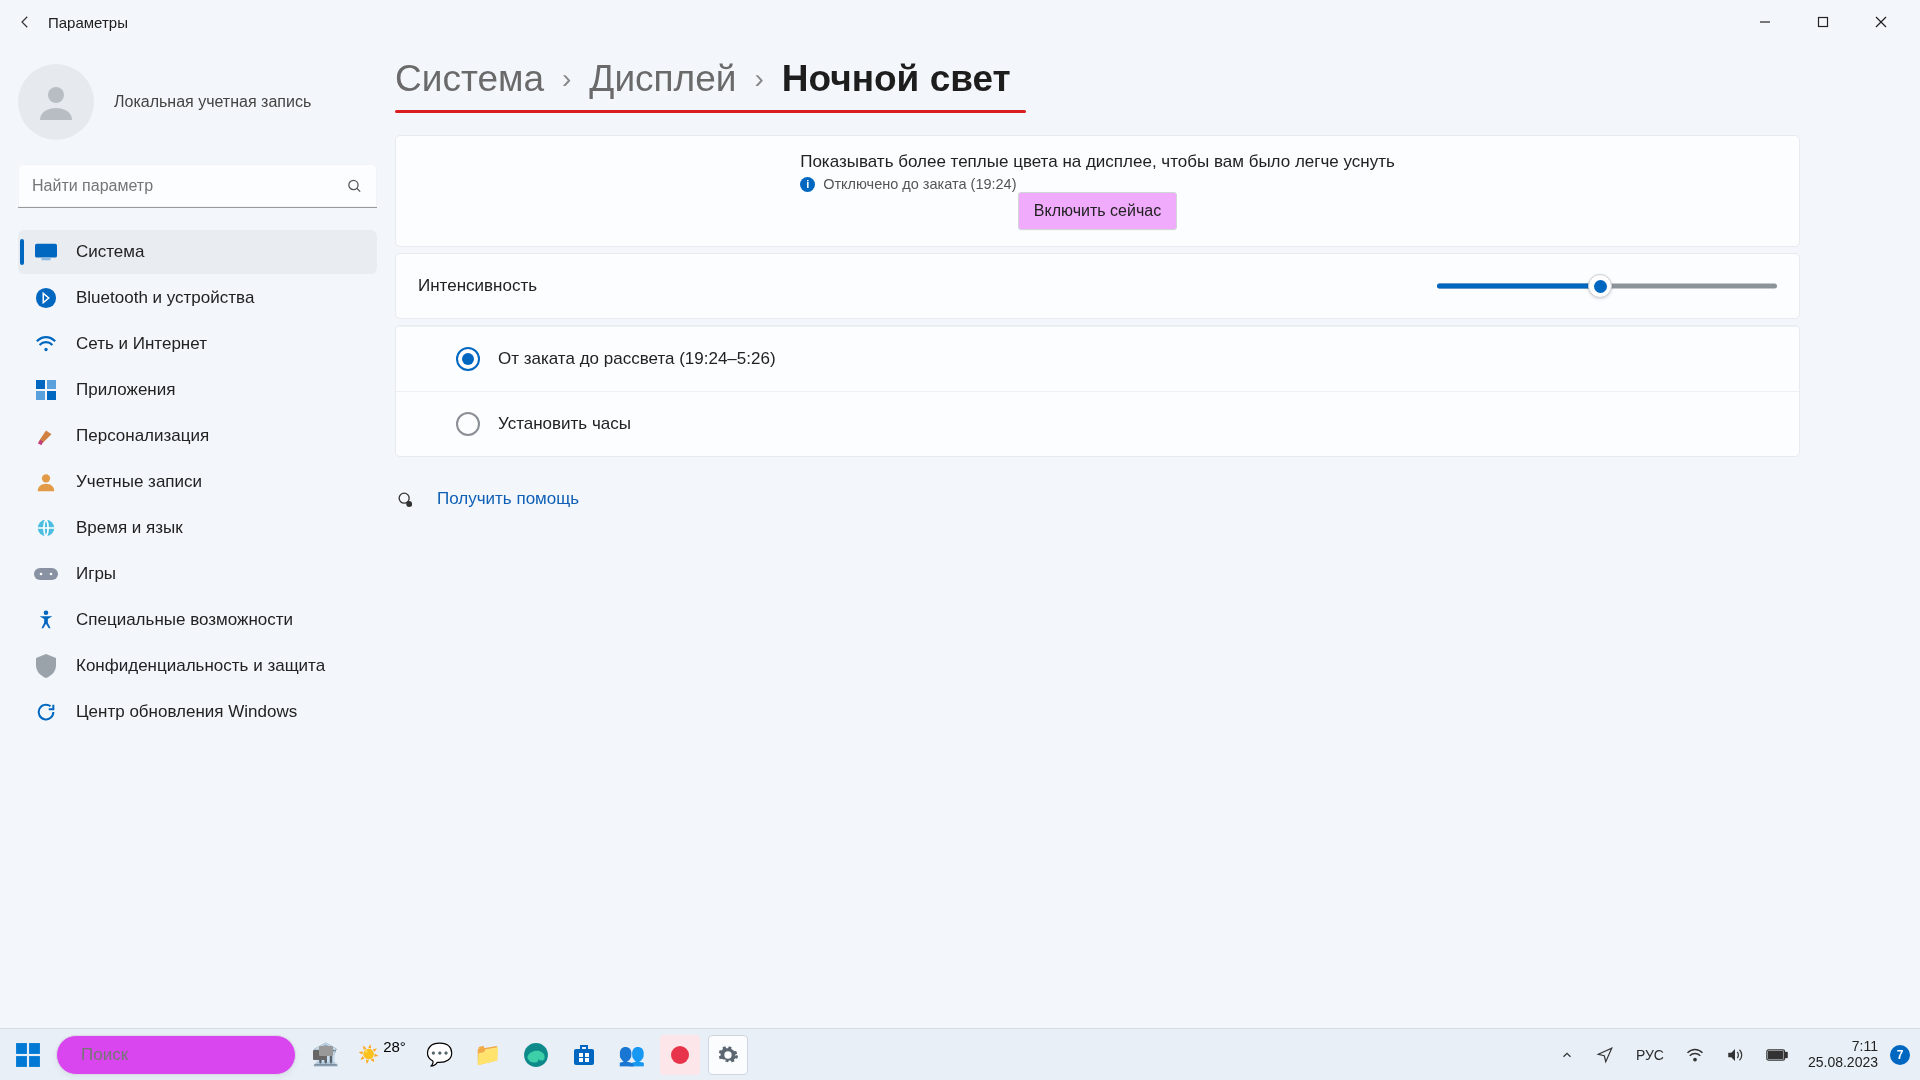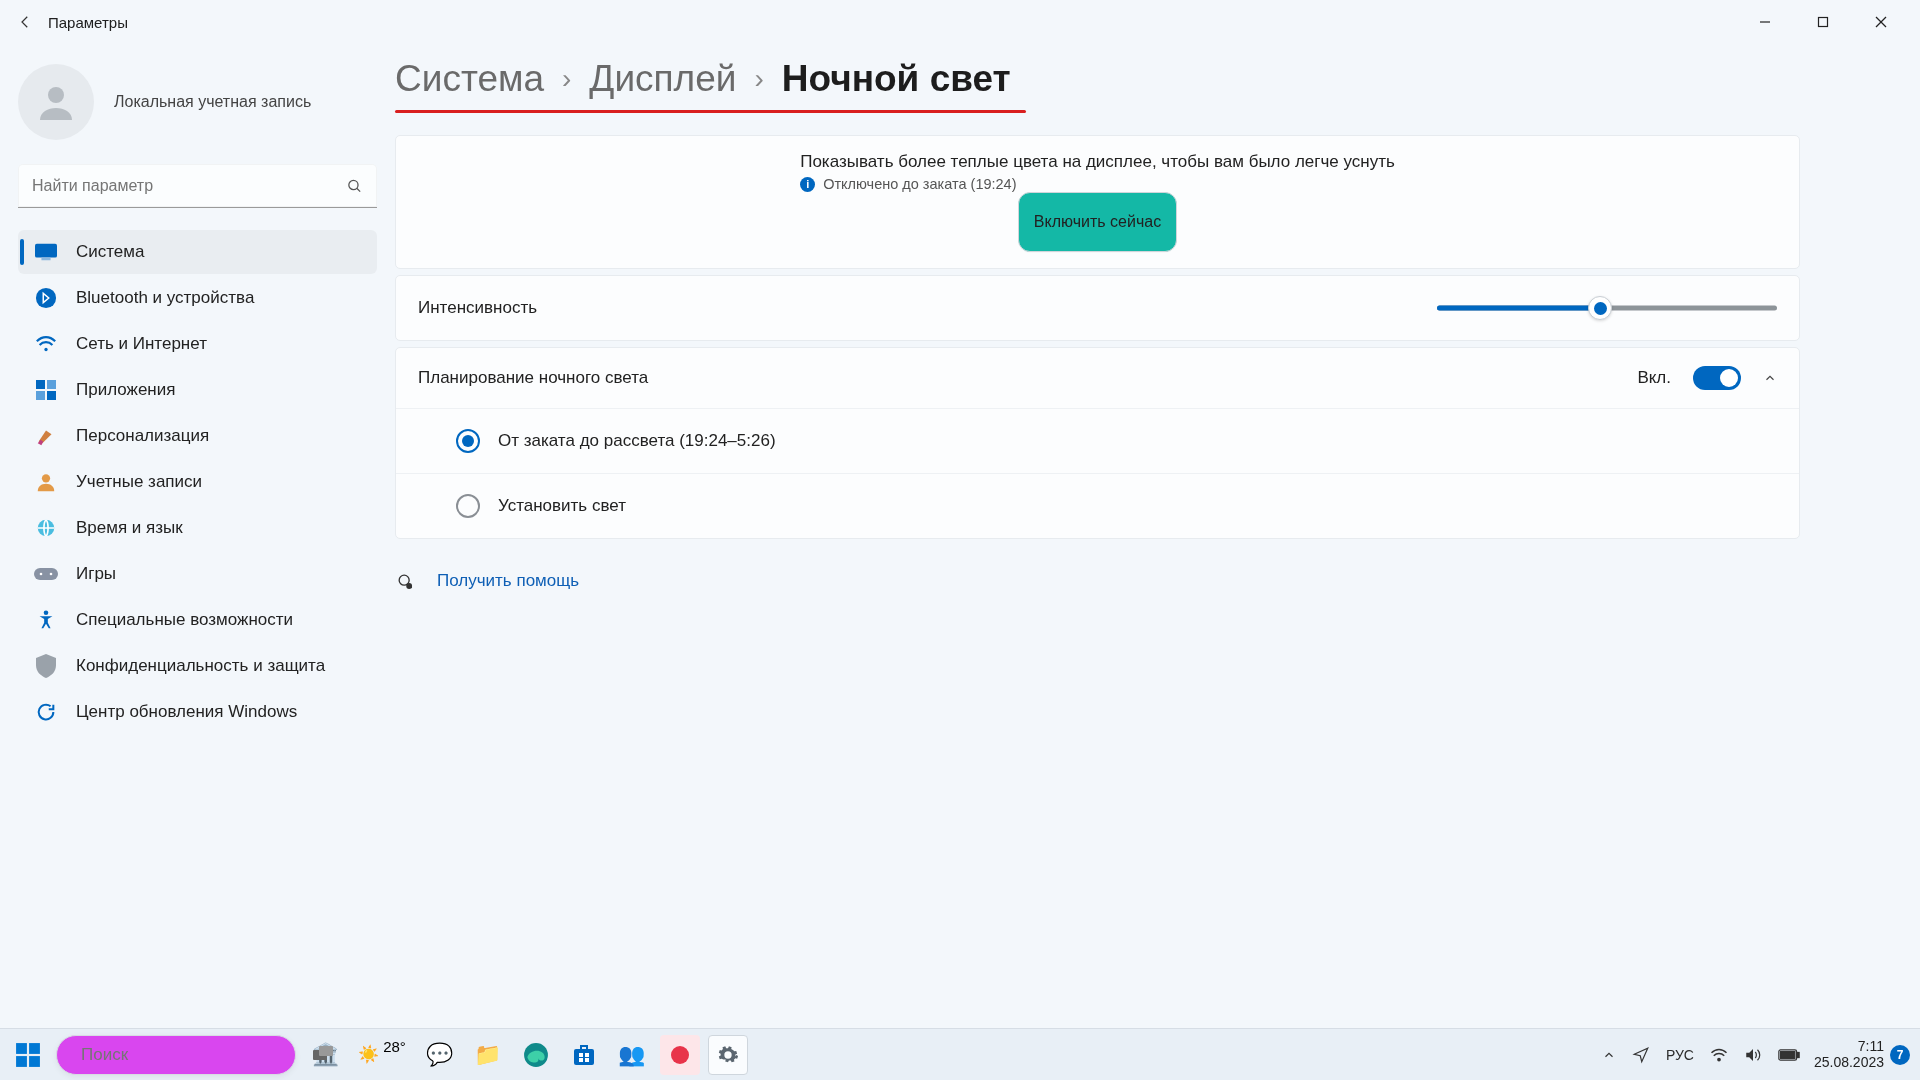--- a/index.html
+++ b/index.html
@@ -35,21 +35,21 @@
   .crumbs .sep { color:#888; font-size:28px; }
   .crumbs .cur { color:#1d1d1d; font-weight:600; }
   .redline { height:3px; background:#d91f1f; margin-top:4px; margin-bottom:22px; border-radius:2px; width:631px; }
 
   .card { background:#fcfdfe; border:1px solid #e7ebef; border-radius:5px; padding:0; margin-bottom:6px; }
   .row { display:flex; align-items:center; padding: 16px 22px; flex-direction: column; }
   .row .grow { flex:1; }
   .desc-main { font-size:17px; color:#222; }
   .desc-sub { font-size:14.5px; color:#555; display:flex; align-items:center; gap:8px; margin-top:4px; }
   .info-dot { width:15px; height:15px; border-radius:50%; background:#0067c0; color:#fff; display:inline-flex; align-items:center; justify-content:center; font-size:11px; font-weight:bold; }
-  .btn { border:1px solid #d0d5da; background:#14b8a6; border-radius:12px; padding:20px 15px; font-size:16px; color:#222; box-shadow:0 1px 0 rgba(0,0,0,0.02); }
+  .btn { border:1px solid #d0d5da; background:#f0abfc; border-radius:3px; padding:9px 15px; font-size:16px; color:#222; box-shadow:0 1px 0 rgba(0,0,0,0.02); }
 
   .slider-row { display:flex; align-items:center; padding:22px 22px; }
   .slider-row .lbl { font-size:17px; color:#222; flex:1; }
   .slider { width:340px; height:20px; position:relative; }
   .track-bg { position:absolute; left:0; right:0; top:50%; transform:translateY(-50%); height:5px; background:#8d9499; border-radius:3px; }
   .track-fill { position:absolute; left:0; top:50%; transform:translateY(-50%); height:5px; background:#0067c0; border-radius:3px; }
   .thumb { position:absolute; top:50%; transform:translate(-50%,-50%); width:24px; height:24px; border-radius:50%; background:#fff; border:1px solid #c9cfd5; display:flex; align-items:center; justify-content:center; box-shadow:0 1px 3px rgba(0,0,0,0.15); }
   .thumb::after { content:""; width:13px; height:13px; border-radius:50%; background:#0067c0; }
 
   .sched-head { display:flex; align-items:center; padding:18px 22px; }
@@ -69,21 +69,21 @@
   .help a { color:#0e5fb5; font-size:17px; text-decoration:none; }
   .help .hico { width:22px; color:#333; display:flex; }
 
   
   .taskbar { position:fixed; bottom:0; left:0; right:0; height:52px; background:#e8eff6; border-top:1px solid #d6dde5; display:flex; align-items:center; padding:0 8px; }
   .tb-left { display:flex; align-items:center; gap:8px; position:absolute; left:8px; }
   .tb-search { display:flex; align-items:center; gap:10px; background:#d946ef; border:1px solid #d7dde3; border-radius:22px; height:40px; padding:0 14px; width:240px; box-shadow:0 2px 6px rgba(0,0,0,0.06); }
   .tb-search input { border:none; background:transparent; outline:none; font-size:17px; flex:1; }
   .tb-search .deco { margin-left:auto; font-size:22px; }
   .tico { width:40px; height:40px; display:flex; align-items:center; justify-content:center; border-radius:4px; }
-  .tb-right { position:absolute; right:10px; display:flex; align-items:center; }
+  .tb-right { position:absolute; right:10px; display:flex; align-items:center; gap:6px; }
   .tray { display:flex; align-items:center; gap:12px; padding:0 8px; color:#2b2b2b; }
   .clock { text-align:right; font-size:14px; line-height:1.1; color:#222; padding:0 6px; }
   .badge7 { width:20px; height:20px; border-radius:50%; background:#0067c0; color:#fff; font-size:12px; display:flex; align-items:center; justify-content:center; font-weight:600; }
 
   svg { display:block; }
 </style>
 </head>
 <body>
 
 <div class="titlebar">
@@ -268,37 +268,27 @@
         <div class="lbl">Интенсивность</div>
         <div class="slider">
           <div class="track-bg"></div>
           <div class="track-fill" style="width:48%"></div>
           <div class="thumb" style="left:48%"></div>
         </div>
       </div>
     </div>
 
     <div class="card">
-      <div class="sched-head">
-        <div class="lbl">Планирование ночного света</div>
-        <div class="state-txt">Вкл.</div>
-        <div class="toggle"></div>
-        <span class="chev">
-            <svg width="14" height="14" viewBox="0 0 24 24" fill="none" stroke="#444" stroke-width="2">
-              <path d="M6 15l6-6 6 6"></path>
-            </svg>
-          </span>
-      </div>
       <div class="radio-row">
         <div class="radio sel"></div>
         <div class="radio-lbl">От заката до рассвета (19:24–5:26)</div>
       </div>
       <div class="radio-row">
         <div class="radio"></div>
-        <div class="radio-lbl">Установить свет</div>
+        <div class="radio-lbl">Установить часы</div>
       </div>
     </div>
 
     <div class="help">
       <span class="hico">
           <svg width="20" height="20" viewBox="0 0 24 24" fill="none" stroke="#333" stroke-width="1.6">
             <circle cx="11" cy="11" r="6"></circle>
             <line x1="15.5" y1="15.5" x2="20" y2="20"></line>
             <circle cx="17" cy="18" r="3.5" fill="#333" stroke="none"></circle>
           </svg>

